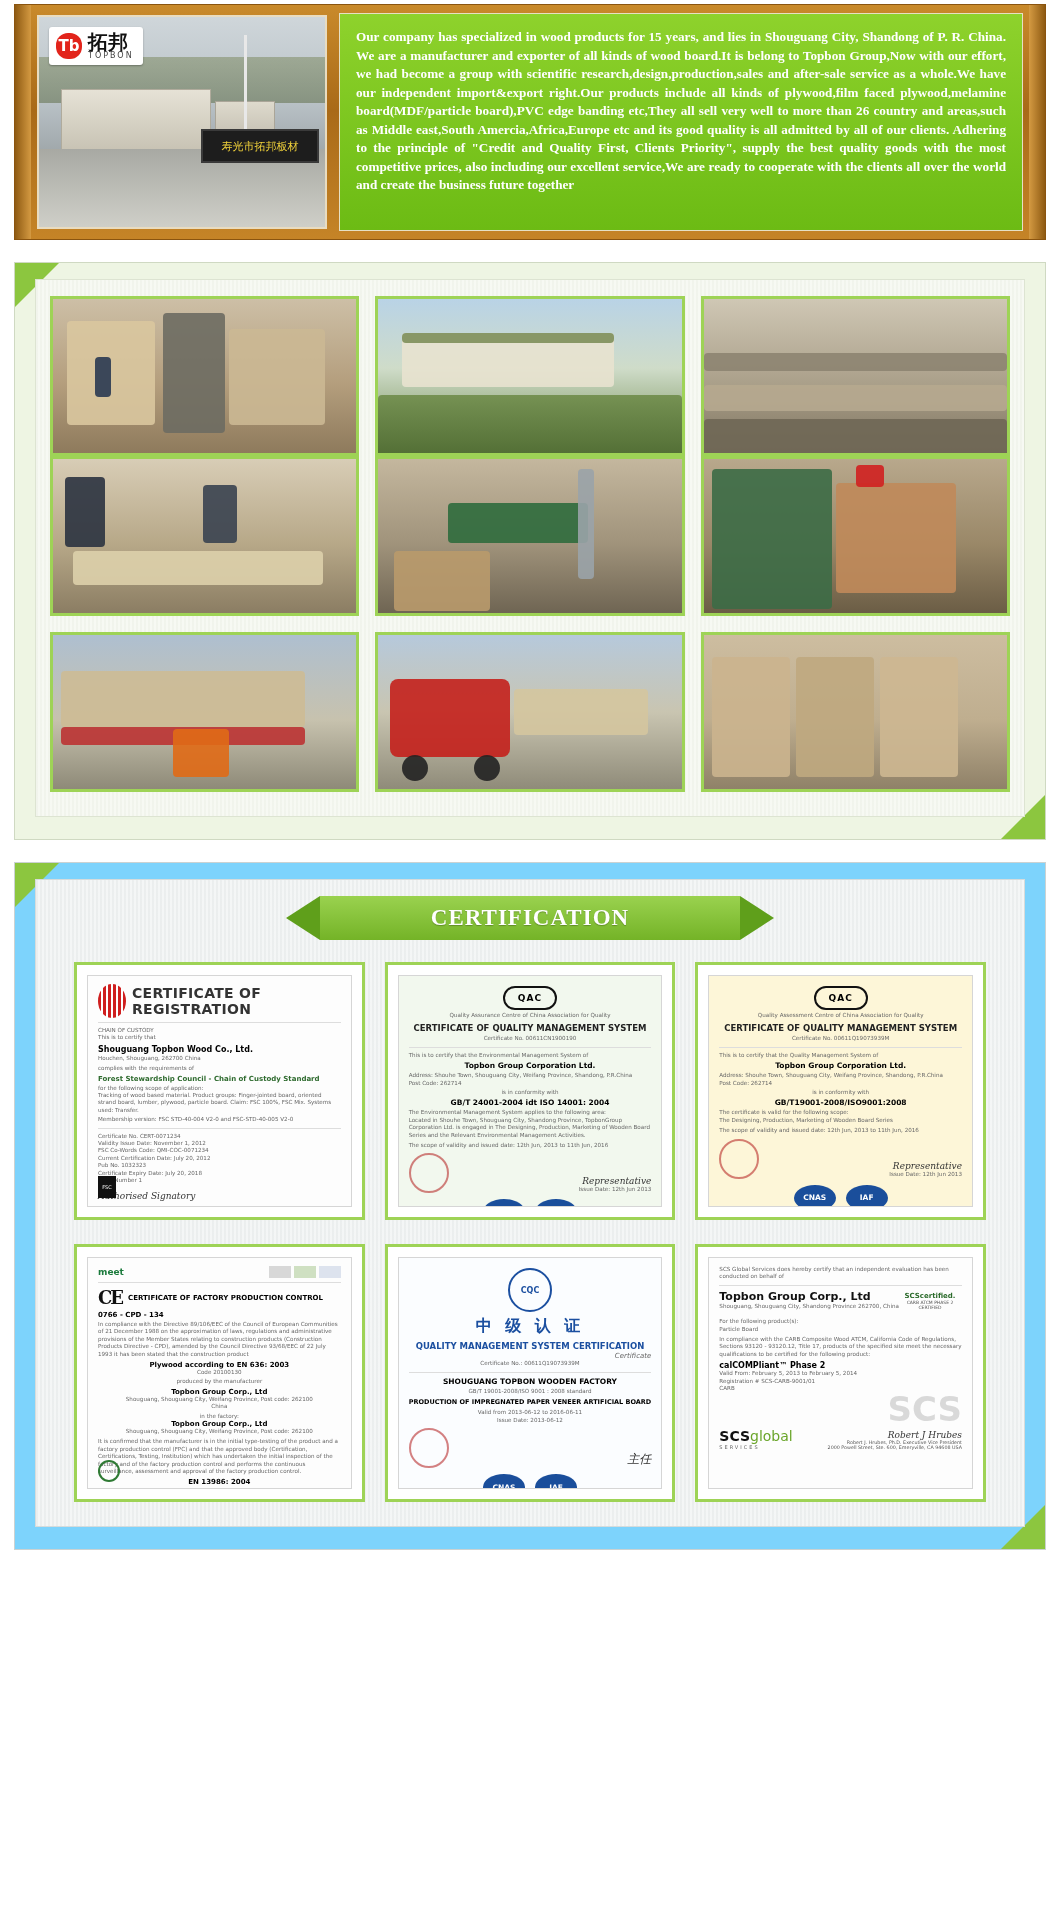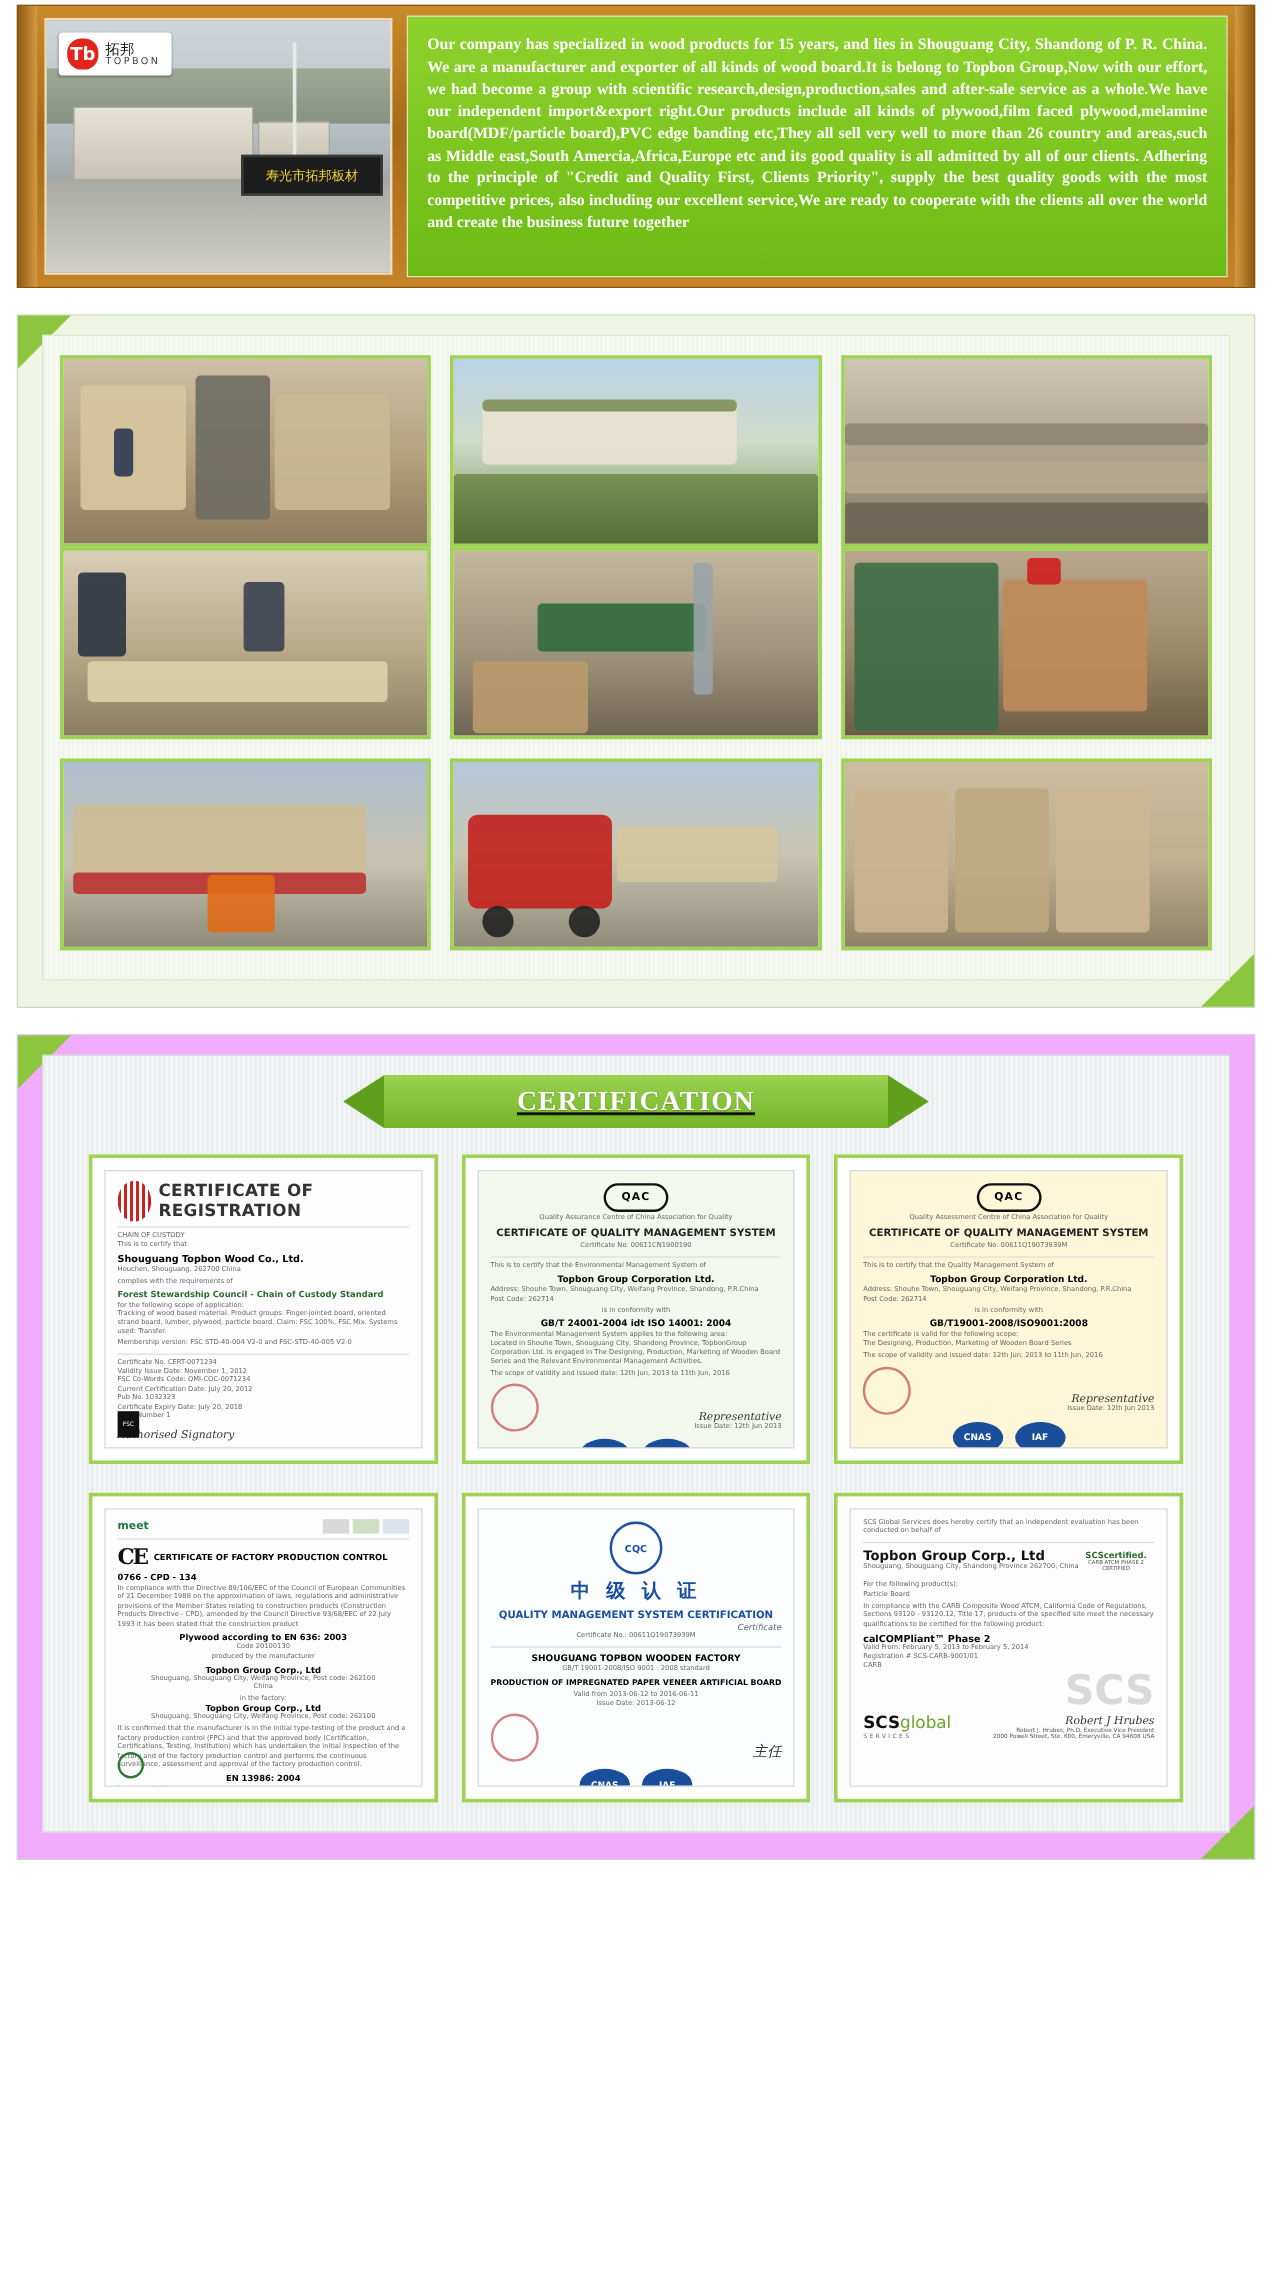--- a/index.html
+++ b/index.html
@@ -67,21 +67,21 @@
     background: #e2241b;
     color: #fff;
     font-family: "DejaVu Sans", sans-serif;
     font-size: 15px;
     font-weight: bold;
     display: flex; align-items: center; justify-content: center;
     border-radius: 12px;
   }
   .photo-logo .cn {
     font-family: "DejaVu Sans", sans-serif;
-    font-size: 12px; font-weight: normal; color: #111;
+    font-size: 20px; font-weight: bold; color: #111;
     line-height: 1;
   }
   .photo-logo .en {
     font-family: "DejaVu Sans", sans-serif;
     font-size: 8px; color: #444; letter-spacing: 2px;
     line-height: 1;
   }
   .photo-road {
     position: absolute; left: 0; right: 0; bottom: 0; height: 78px;
     background: linear-gradient(180deg,#a8a9a3,#cfcfc8);
@@ -133,23 +133,22 @@
 
   
   .panel {
     position: relative;
     margin-top: 22px;
     background: #eef5e3;
     border: 1px solid #cfd9c2;
     padding: 16px 20px 22px;
   }
   .panel.cert {
-    background: #f0abfc;
+    background: #7dd3fc;
     border: 1px solid #cbd2d2;
-    text-decoration: underline;
   }
   .panel-inner {
     position: relative;
     background: #f4f7ef;
     border: 1px solid #dde4d2;
     padding: 16px 14px 24px;
     background-image: repeating-linear-gradient(90deg, rgba(0,0,0,.012) 0 2px, rgba(255,255,255,.25) 2px 4px);
   }
   .panel.cert .panel-inner {
     background: #eff2f2;

